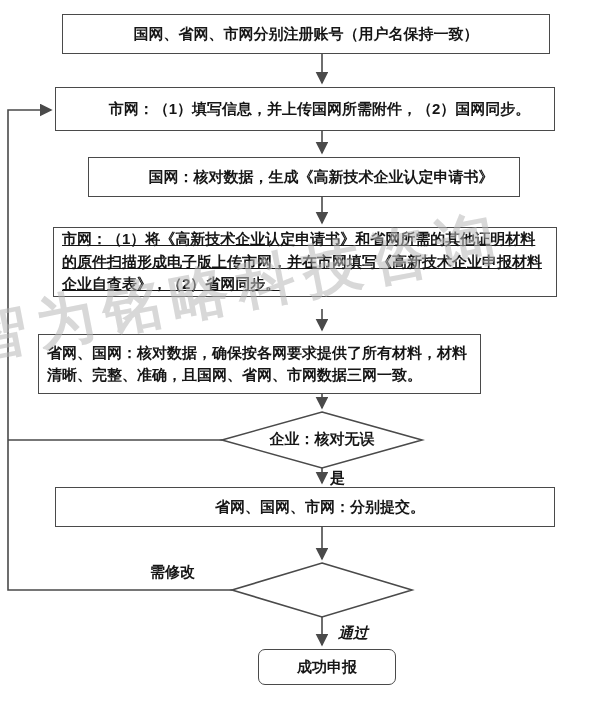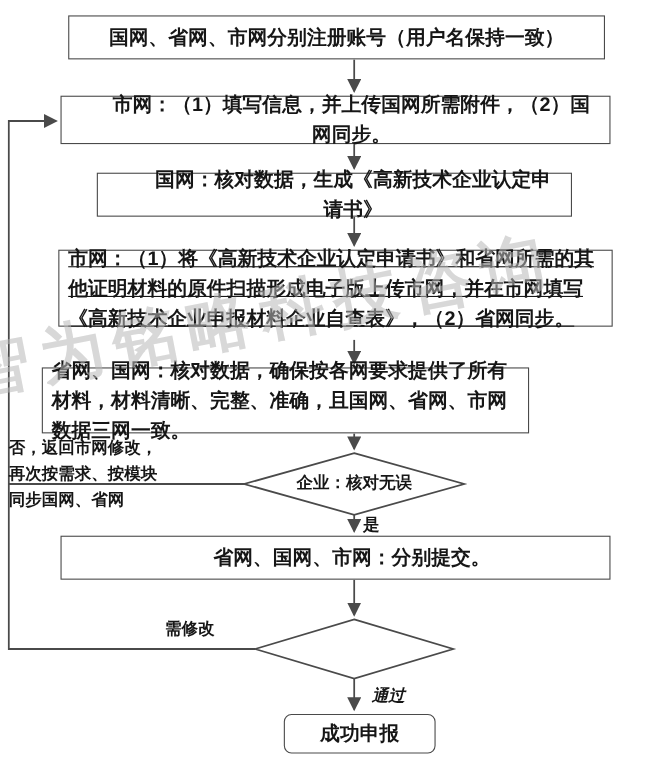--- a/index.html
+++ b/index.html
@@ -20,21 +20,21 @@
     width: 605px; height: 704px;
     z-index: 1;
   }
 
   .node {
     position: absolute;
     border: 1.5px solid #4a4a4a;
     background: #ffffff;
     color: #161616;
     font-weight: bold;
-    font-size: 18px;
+    font-size: 15px;
     line-height: 1.5;
     display: flex;
     align-items: center;
     justify-content: center;
     text-align: center;
     padding: 4px 10px;
     z-index: 2;
   }
   .node.align-left {
     text-align: left;
@@ -126,22 +126,19 @@
   <div class="node" id="n1">国网、省网、市网分别注册账号（用户名保持一致）</div>
   <div class="node" id="n2">市网：（1）填写信息，并上传国网所需附件，（2）国网同步。</div>
   <div class="node" id="n3">国网：核对数据，生成《高新技术企业认定申请书》</div>
   <div class="node align-left" id="n4">市网：（1）将《高新技术企业认定申请书》和省网所需的其他证明材料的原件扫描形成电子版上传市网，并在市网填写《高新技术企业申报材料企业自查表》，（2）省网同步。</div>
   <div class="node align-left" id="n5">省网、国网：核对数据，确保按各网要求提供了所有材料，材料清晰、完整、准确，且国网、省网、市网数据三网一致。</div>
   <div class="node" id="n6">省网、国网、市网：分别提交。</div>
   <div class="node" id="nend">成功申报</div>
 
   <div class="diamond-label" id="d1label">企业：核对无误</div>
 
-  <div class="flow-label" id="no-label">否，返回市网修改，
-再次按需求、按模块
-同步国网、省网</div>
   <div class="flow-label" id="yes-label">是</div>
   <div class="flow-label" id="needfix-label">需修改</div>
   <div class="flow-label" id="pass-label">通过</div>
 
   <div class="watermark">智为铭略科技咨询</div>
 
 </div>
 
 </body></html>

